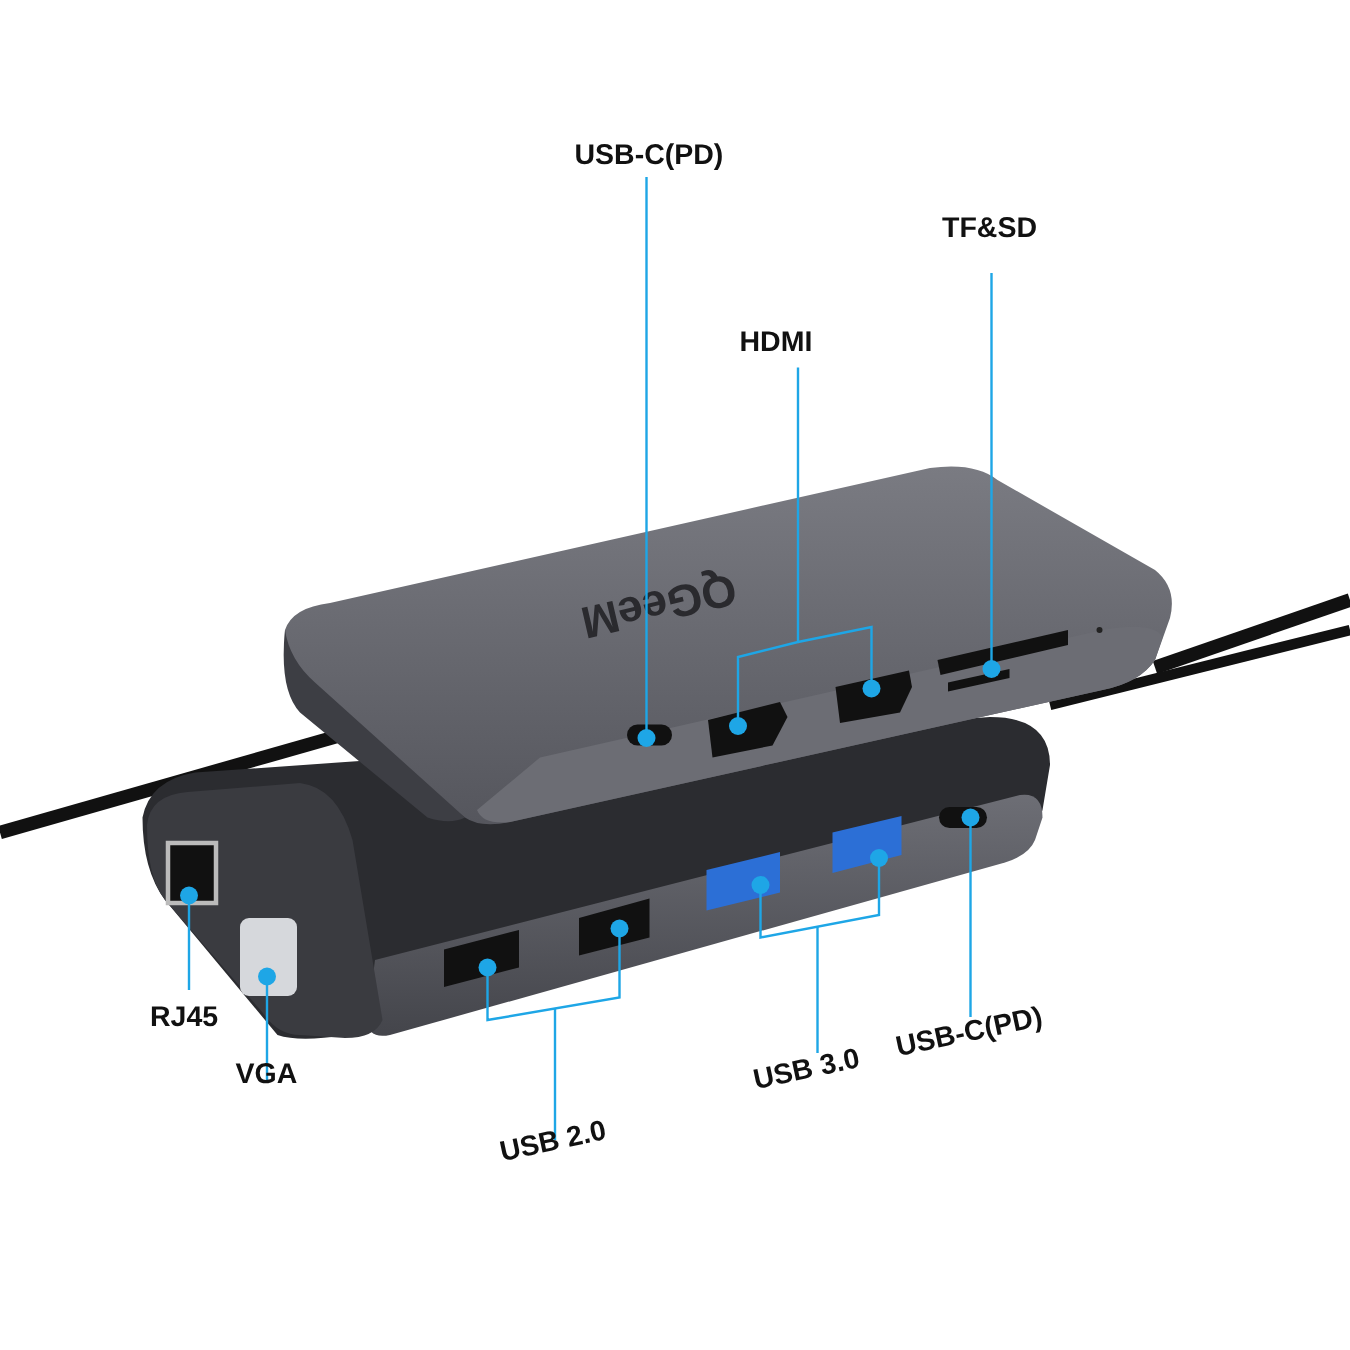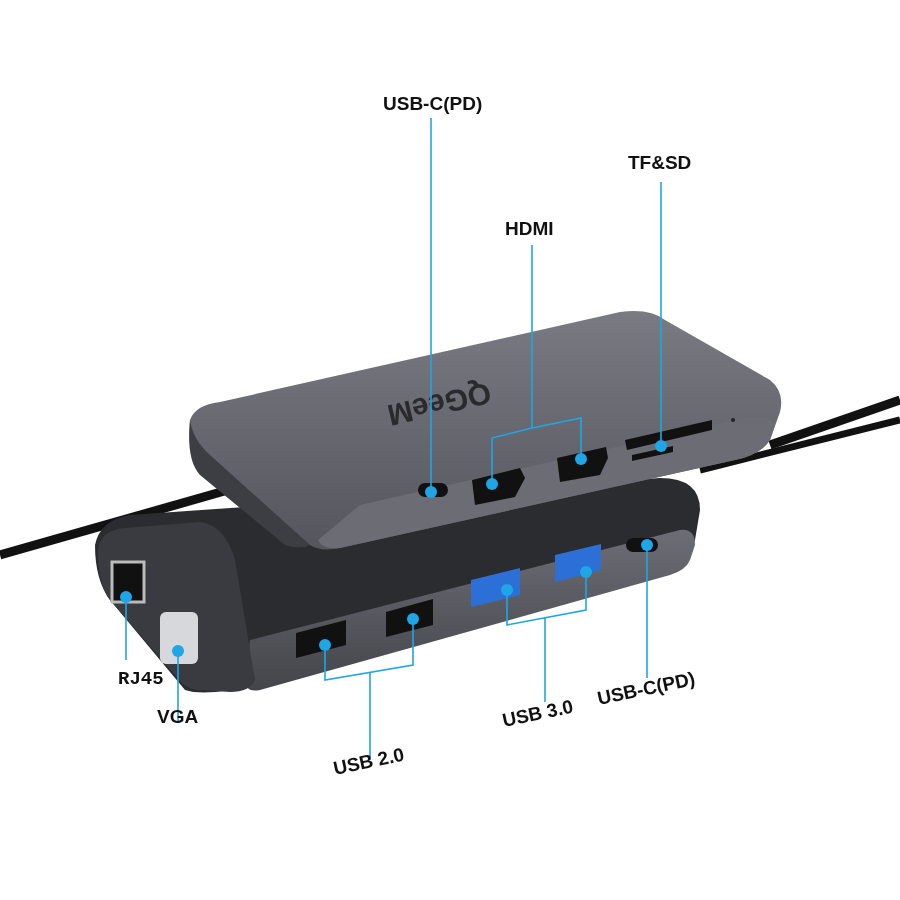--- a/index.html
+++ b/index.html
@@ -83,19 +83,19 @@
     <circle cx="178" cy="651" r="6"></circle>
     <circle cx="325" cy="645" r="6"></circle>
     <circle cx="413" cy="619" r="6"></circle>
     <circle cx="507" cy="590" r="6"></circle>
     <circle cx="586" cy="572" r="6"></circle>
     <circle cx="647" cy="545" r="6"></circle>
   </g>
 </svg>
 
 <div class="lbl" style="left:383px;top:93px;">USB-C(PD)</div>
-<div class="lbl" style="left:505px;top:218px;">HDMI</div>
-<div class="lbl" style="left:628px;top:152px;">TF&amp;SD</div>
-<div class="lbl" style="left:118px;top:668px;font-family:Liberation Mono, monospace;">RJ45</div>
+<div class="lbl" style="left:493px;top:218px;">HDMI</div>
+<div class="lbl" style="left:628px;top:142px;">TF&amp;SD</div>
+<div class="lbl" style="left:100px;top:668px;">RJ45</div>
 <div class="lbl" style="left:157px;top:706px;">VGA</div>
 <div class="lbl" style="left:336px;top:758px;transform:rotate(-12deg);transform-origin:left bottom;">USB 2.0</div>
 <div class="lbl" style="left:505px;top:710px;transform:rotate(-12deg);transform-origin:left bottom;">USB 3.0</div>
 <div class="lbl" style="left:600px;top:688px;transform:rotate(-12deg);transform-origin:left bottom;">USB-C(PD)</div>
 
 </body></html>

